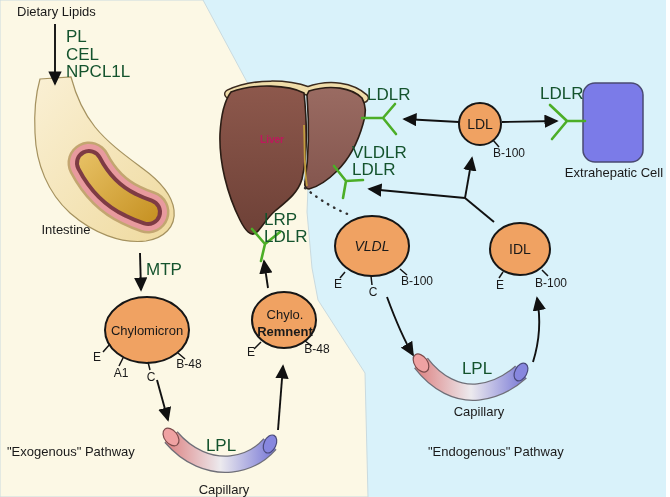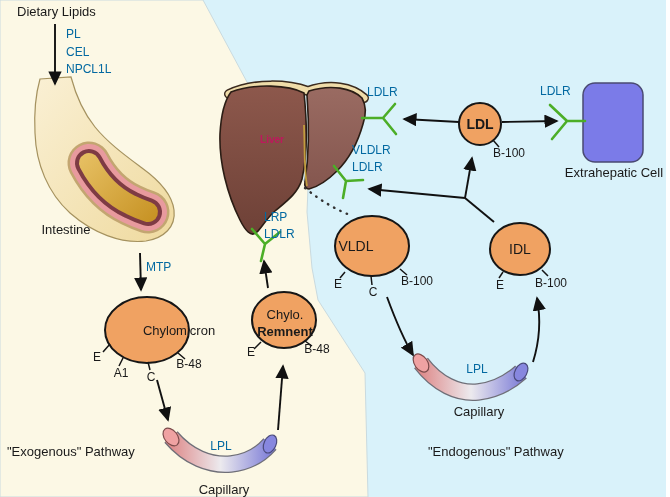--- a/index.html
+++ b/index.html
@@ -5,21 +5,21 @@
   html,body{margin:0;padding:0;background:#fff;}
   .canvas{
     position:relative;width:666px;height:497px;overflow:hidden;
     font-family:"Liberation Sans",sans-serif;
   }
   .canvas svg{position:absolute;left:0;top:0;}
   .t{position:absolute;white-space:nowrap;color:#1a1a1a;}
   .ctr{transform:translate(-50%,-50%);}
   .blk{font-size:13px;}
   .sm{font-size:12px;text-align:right;}
-  .blue{color:#0369a1;font-size:12px;}
+  .blue{color:#14532d;font-size:17px;}
   .pname{font-size:14px;}
   .liver-t{color:#be185d;font-size:10px;font-weight:bold;}
 </style>
 </head>
 <body>
 
 <div class="canvas">
 
 <svg width="670" height="497" viewBox="0 0 670 497">
   <defs>
@@ -124,21 +124,21 @@
   </g>
 </svg>
 
 <div class="t blk" style="left:17px;top:4px;">Dietary Lipids</div>
 <div class="t blue" style="left:66px;top:27px;">PL</div>
 <div class="t blue" style="left:66px;top:45px;">CEL</div>
 <div class="t blue" style="left:66px;top:62px;">NPCL1L</div>
 <div class="t blk ctr" style="left:66px;top:229px;">Intestine</div>
 <div class="t blue" style="left:146px;top:260px;">MTP</div>
 
-<div class="t blk ctr" style="left:147px;top:330px;margin-left:32px;">Chylomicron</div>
+<div class="t blk ctr" style="left:147px;top:330px;">Chylomicron</div>
 <div class="t sm ctr" style="left:97px;top:357px;">E</div>
 <div class="t sm ctr" style="left:121px;top:373px;">A1</div>
 <div class="t sm ctr" style="left:151px;top:377px;">C</div>
 <div class="t sm ctr" style="left:189px;top:364px;">B-48</div>
 
 <div class="t blue ctr" style="left:221px;top:446px;">LPL</div>
 <div class="t blk ctr" style="left:224px;top:489px;">Capillary</div>
 <div class="t blk" style="left:7px;top:444px;">"Exogenous" Pathway</div>
 
 <div class="t blk ctr" style="left:285px;top:314px;">Chylo.</div>
@@ -147,30 +147,30 @@
 <div class="t sm ctr" style="left:317px;top:349px;">B-48</div>
 
 <div class="t blue" style="left:264px;top:210px;">LRP</div>
 <div class="t blue" style="left:264px;top:227px;">LDLR</div>
 
 <div class="t liver-t ctr" style="left:272px;top:139px;">Liver</div>
 <div class="t blue" style="left:367px;top:85px;">LDLR</div>
 <div class="t blue" style="left:352px;top:143px;">VLDLR</div>
 <div class="t blue" style="left:352px;top:160px;">LDLR</div>
 
-<div class="t pname ctr" style="left:356px;top:246px;">VLDL</div>
+<div class="t pname ctr" style="left:372px;top:246px;font-style:italic;">VLDL</div>
 <div class="t sm ctr" style="left:338px;top:284px;">E</div>
 <div class="t sm ctr" style="left:373px;top:292px;">C</div>
 <div class="t sm ctr" style="left:417px;top:281px;">B-100</div>
 
 <div class="t pname ctr" style="left:520px;top:249px;">IDL</div>
 <div class="t sm ctr" style="left:500px;top:285px;">E</div>
 <div class="t sm ctr" style="left:551px;top:283px;">B-100</div>
 
-<div class="t pname ctr" style="left:480px;top:124px;font-weight:bold;">LDL</div>
+<div class="t pname ctr" style="left:480px;top:124px;">LDL</div>
 <div class="t sm ctr" style="left:509px;top:153px;">B-100</div>
 
 <div class="t blue" style="left:540px;top:84px;">LDLR</div>
 <div class="t blk ctr" style="left:614px;top:172px;">Extrahepatic Cell</div>
 
 <div class="t blue ctr" style="left:477px;top:369px;">LPL</div>
 <div class="t blk ctr" style="left:479px;top:411px;">Capillary</div>
 <div class="t blk" style="left:428px;top:444px;">"Endogenous" Pathway</div>
 
 </div>

